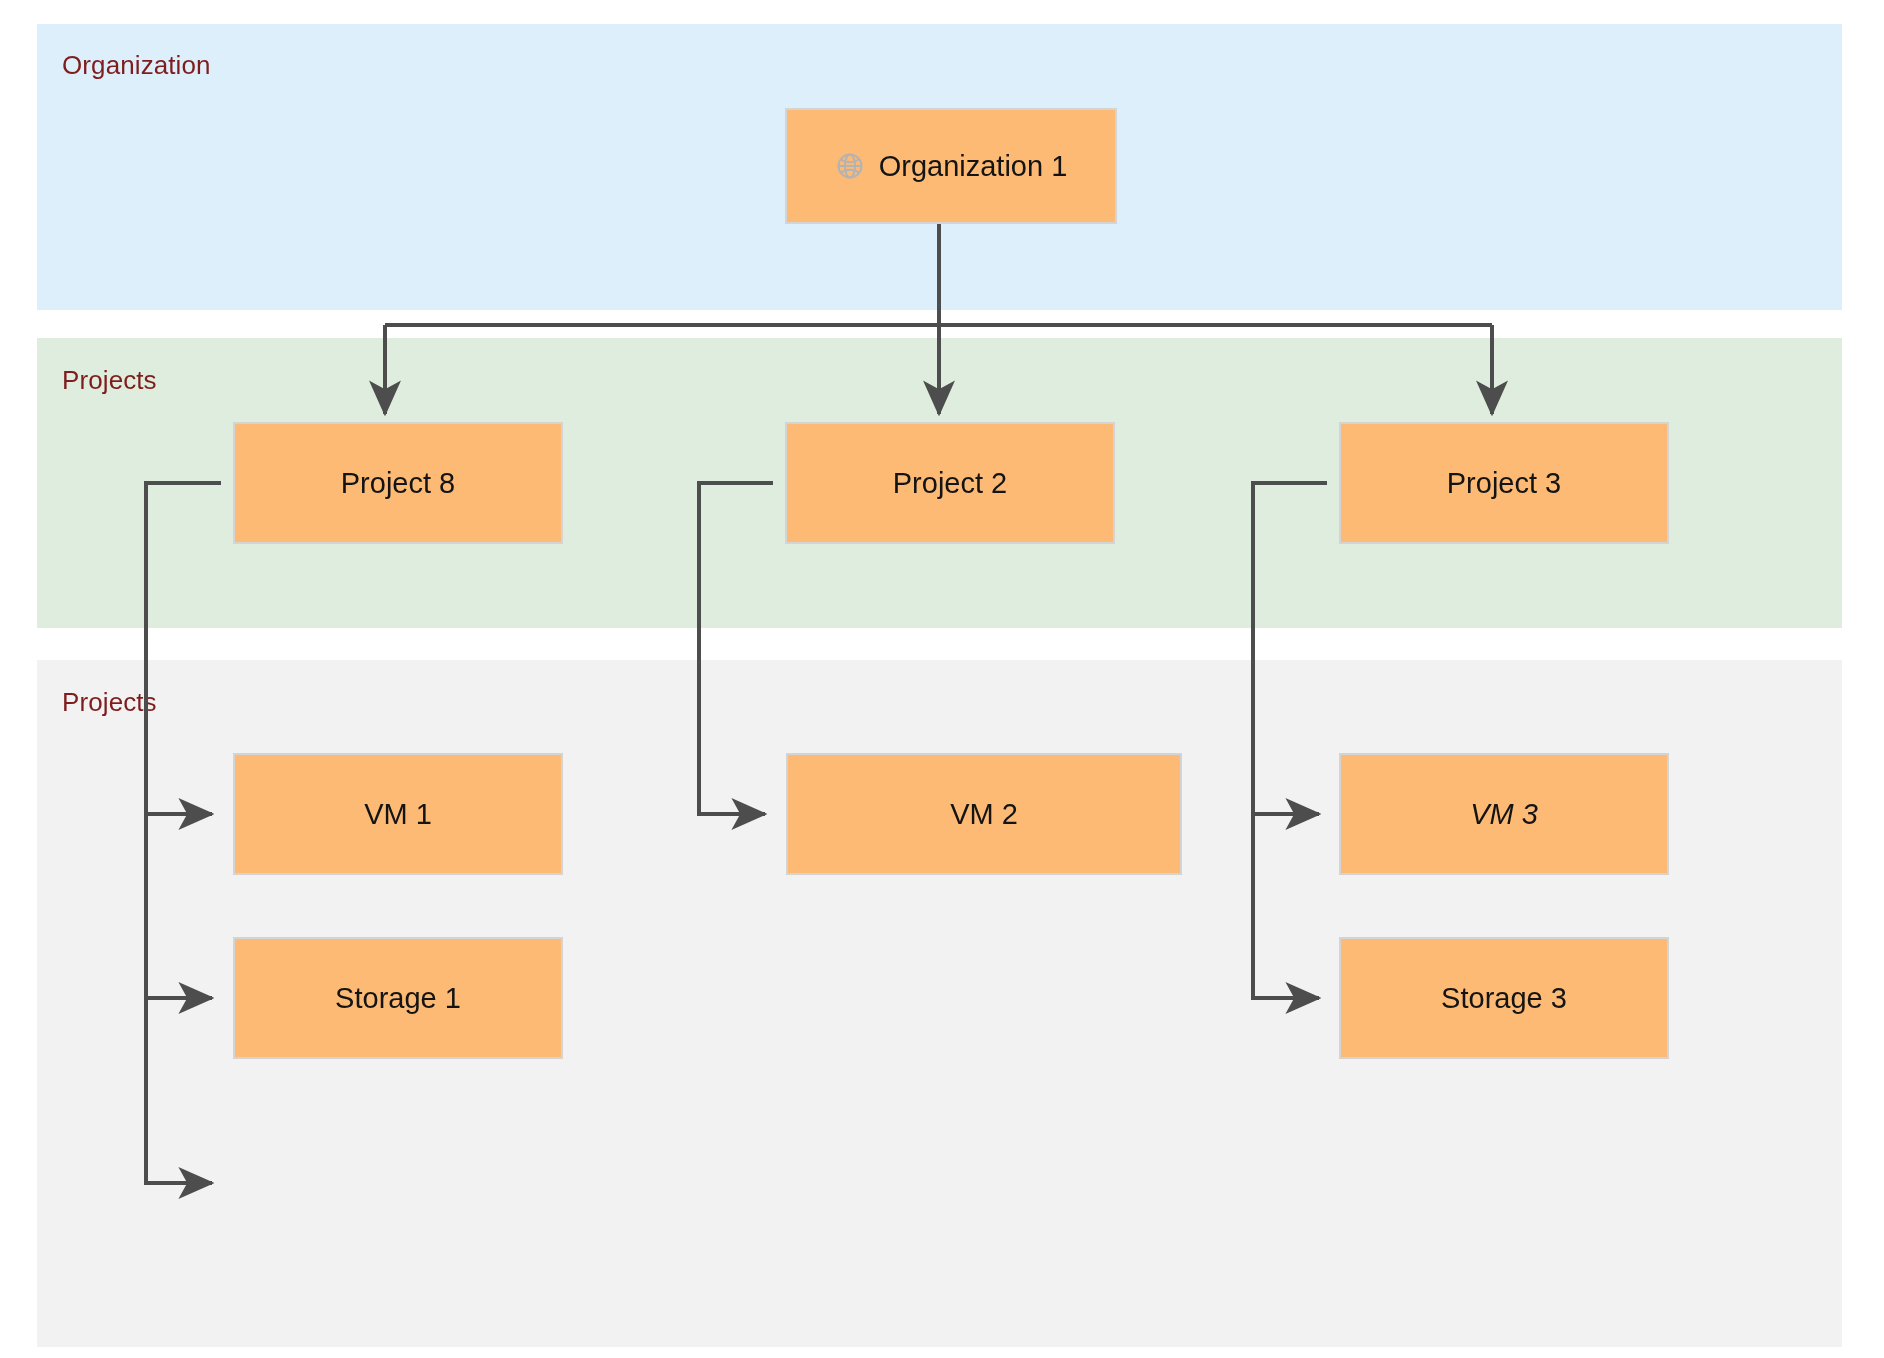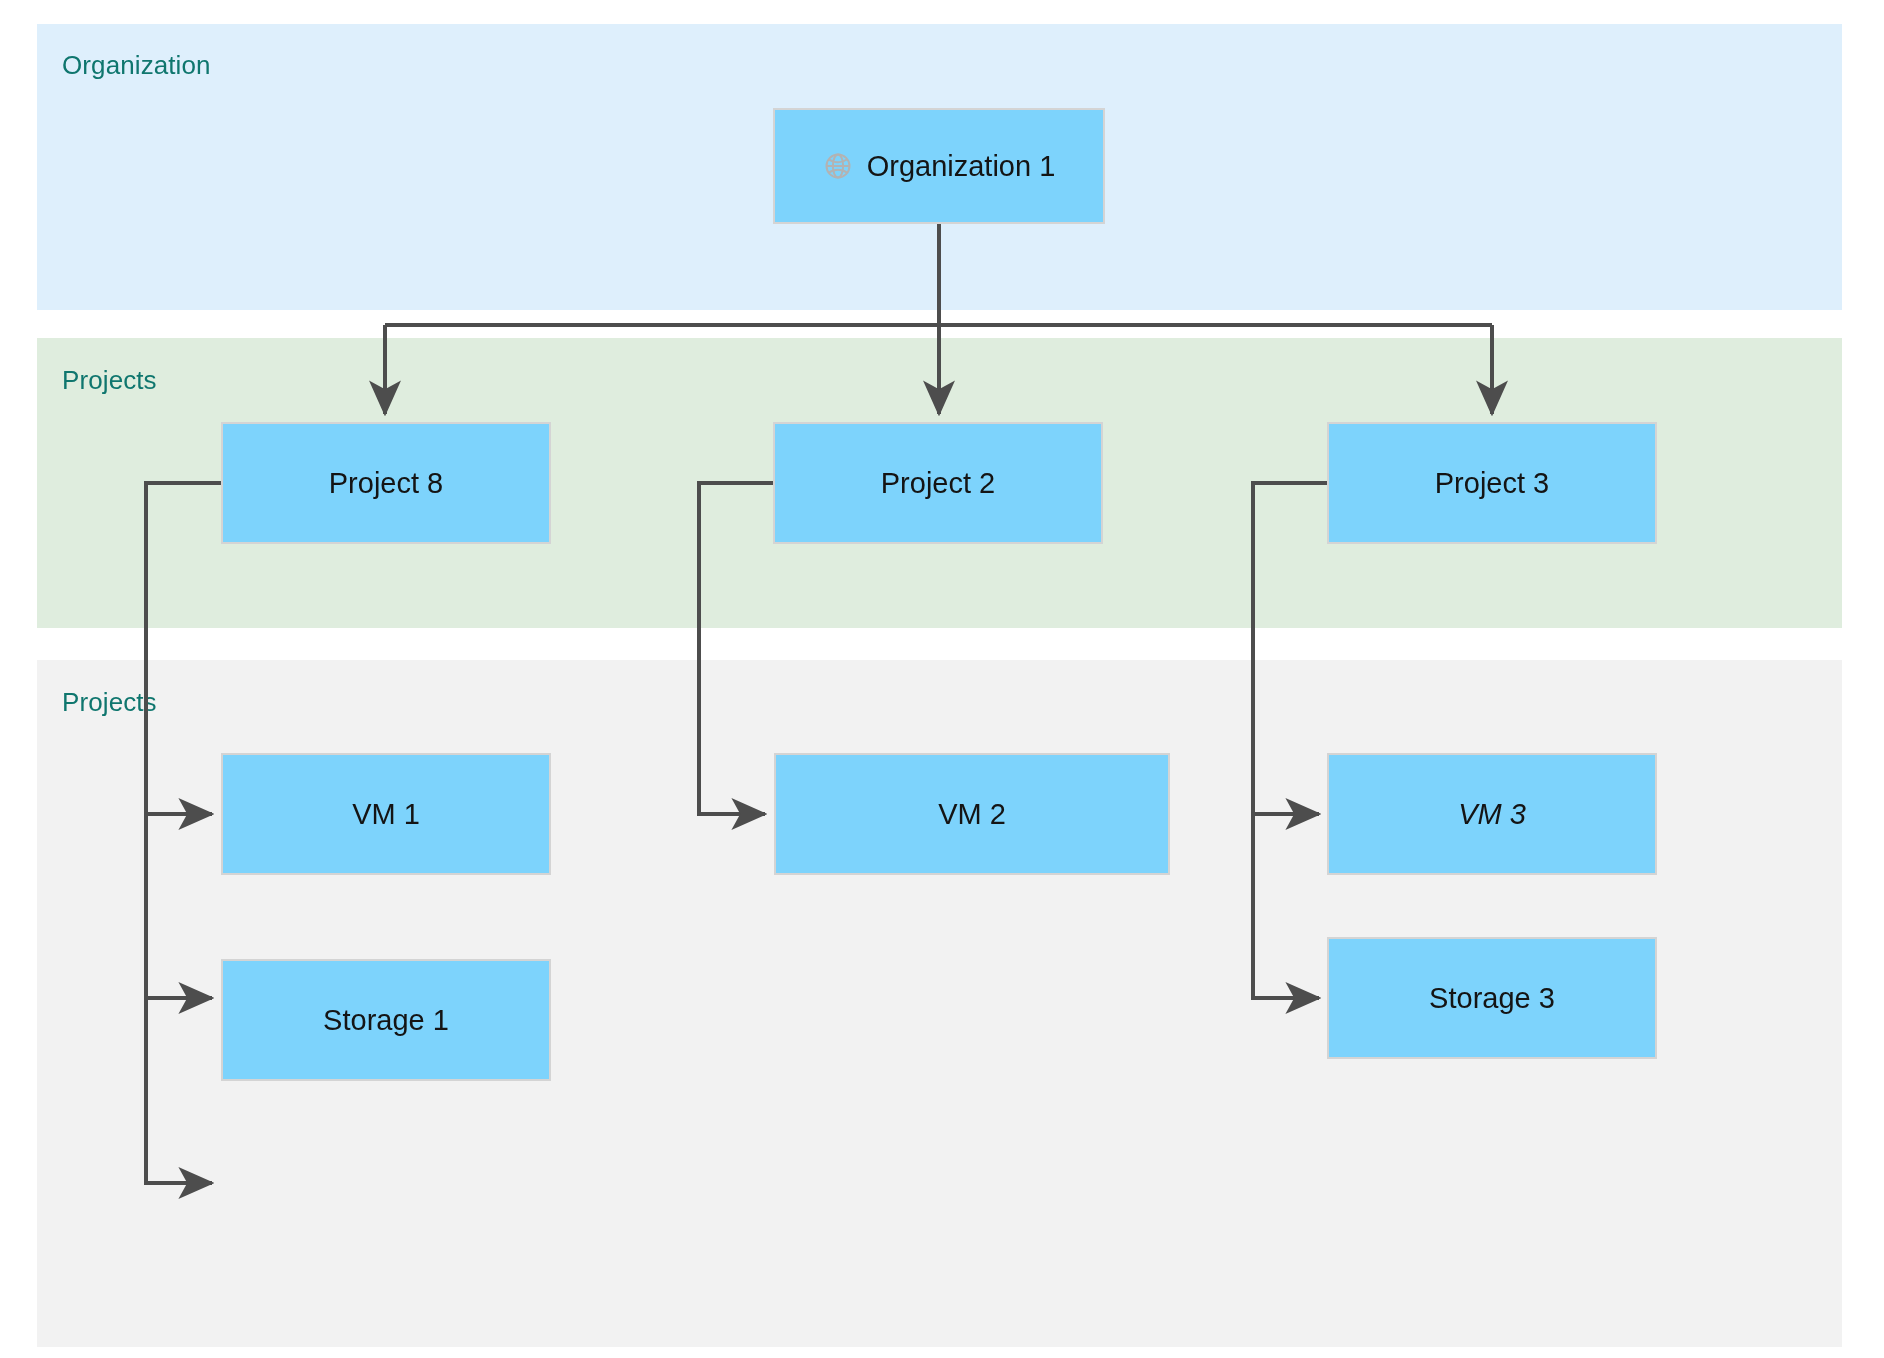--- a/index.html
+++ b/index.html
@@ -20,21 +20,21 @@
     overflow: hidden;
   }
   
   .band {
     position: absolute;
     box-sizing: border-box;
   }
   .band-label {
     position: absolute;
     font-size: 26px;
-    color: #0f766e;
+    color: #7f1d1d;
     letter-spacing: 0.1px;
     white-space: nowrap;
   }
   #band-organization {
     left: 37px;
     top: 24px;
     width: 1805px;
     height: 286px;
     background: #deeffc;
   }
@@ -49,30 +49,31 @@
     left: 37px;
     top: 660px;
     width: 1805px;
     height: 687px;
     background: #f2f2f2;
   }
   
   .node {
     position: absolute;
     box-sizing: border-box;
-    background: #7dd3fc;
+    background: #fdba74;
     border: 2px solid #d4d4d4;
     display: flex;
     align-items: center;
     justify-content: center;
     gap: 14px;
     font-size: 29px;
     color: #141414;
     white-space: nowrap;
     z-index: 5;
+    margin-left: 12px;
   }
   .node-label {
     line-height: 1;
   }
   .globe-icon {
     display: inline-block;
     width: 30px;
     height: 30px;
     flex: 0 0 auto;
     line-height: 0;
@@ -148,21 +149,21 @@
   <div class="node" id="node-project-2" style="left:773px; top:422px; width:330px; height:122px;">
     <span class="node-label">Project 2</span>
   </div>
   <div class="node" id="node-project-3" style="left:1327px; top:422px; width:330px; height:122px;">
     <span class="node-label">Project 3</span>
   </div>
 
   <div class="node" id="node-vm-1" style="left:221px; top:753px; width:330px; height:122px;">
     <span class="node-label">VM 1</span>
   </div>
-  <div class="node" id="node-storage-1" style="left:221px; top:959px; width:330px; height:122px;">
+  <div class="node" id="node-storage-1" style="left:221px; top:937px; width:330px; height:122px;">
     <span class="node-label">Storage 1</span>
   </div>
 
   <div class="node" id="node-vm-2" style="left:774px; top:753px; width:396px; height:122px;">
     <span class="node-label">VM 2</span>
   </div>
 
   <div class="node" id="node-vm-3" style="left:1327px; top:753px; width:330px; height:122px;font-style:italic;">
     <span class="node-label">VM 3</span>
   </div>

